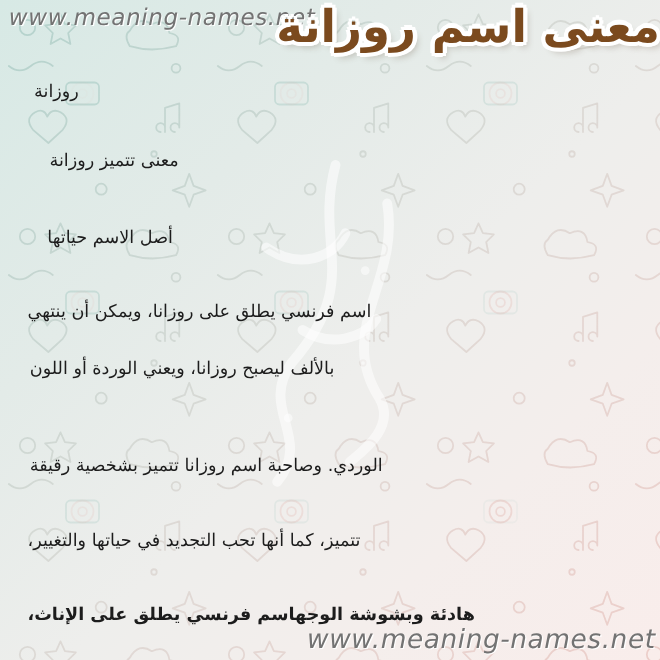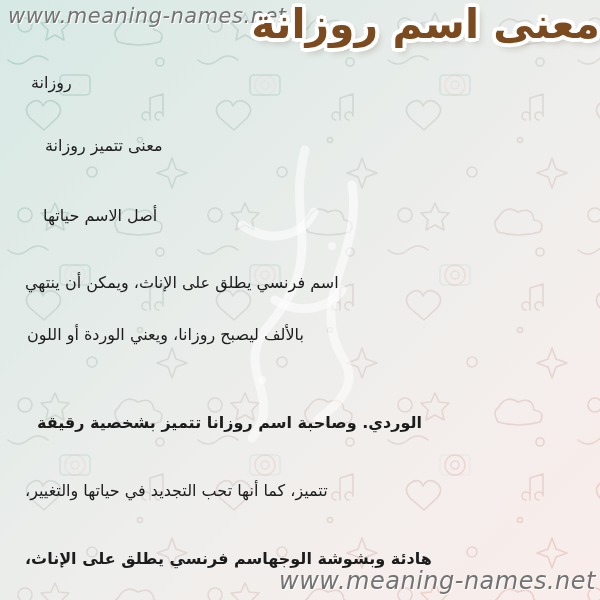--- a/index.html
+++ b/index.html
@@ -26,21 +26,21 @@
   }
   .text-line{
     position:absolute;direction:rtl;white-space:nowrap;
     font-size:16px;color:#1c1c1c;line-height:30px;
   }
   .l0{left:31px;top:68px;}
   .l1{left:45px;top:131px;}
   .l2{left:43px;top:201px;}
   .l3{left:25px;top:268px;}
   .l4{left:27px;top:320px;}
-  .l5{left:37px;top:408px;font-weight:bold;}
+  .l5{left:27px;top:408px;}
   .l6{left:25px;top:476px;}
   .l7{left:25px;top:544px;font-weight:bold;}
 </style>
 </head>
 <body>
 
 <svg class="bg-doodles" width="600" height="600" viewBox="0 0 600 600" aria-hidden="true">
   <defs>
     <pattern id="doodleTeal" width="190" height="190" patternUnits="userSpaceOnUse">
       <g fill="none" stroke="#8fbcb4" stroke-width="1.6" stroke-linecap="round" stroke-linejoin="round">
@@ -103,19 +103,19 @@
   </g>
 </svg>
 
 <div class="watermark watermark-top">www.meaning-names.net</div>
 
 <h1 class="page-title">معنى اسم روزانة</h1>
 
 <div class="text-line l0" dir="rtl">روزانة</div>
 <div class="text-line l1" dir="rtl">معنى تتميز روزانة</div>
 <div class="text-line l2" dir="rtl">أصل الاسم حياتها</div>
-<div class="text-line l3" dir="rtl">اسم فرنسي يطلق على الإناث، ويمكن أن ينتهي</div>
+<div class="text-line l3" dir="rtl">اسم فرنسي يطلق على روزانا، ويمكن أن ينتهي</div>
 <div class="text-line l4" dir="rtl">بالألف ليصبح روزانا، ويعني الوردة أو اللون</div>
 <div class="text-line l5" dir="rtl">الوردي. وصاحبة اسم روزانا تتميز بشخصية رقيقة</div>
 <div class="text-line l6" dir="rtl">تتميز، كما أنها تحب التجديد في حياتها والتغيير،</div>
 <div class="text-line l7" dir="rtl">هادئة وبشوشة الوجهاسم فرنسي يطلق على الإناث،</div>
 
 <div class="watermark watermark-bottom">www.meaning-names.net</div>
 
 </body></html>

